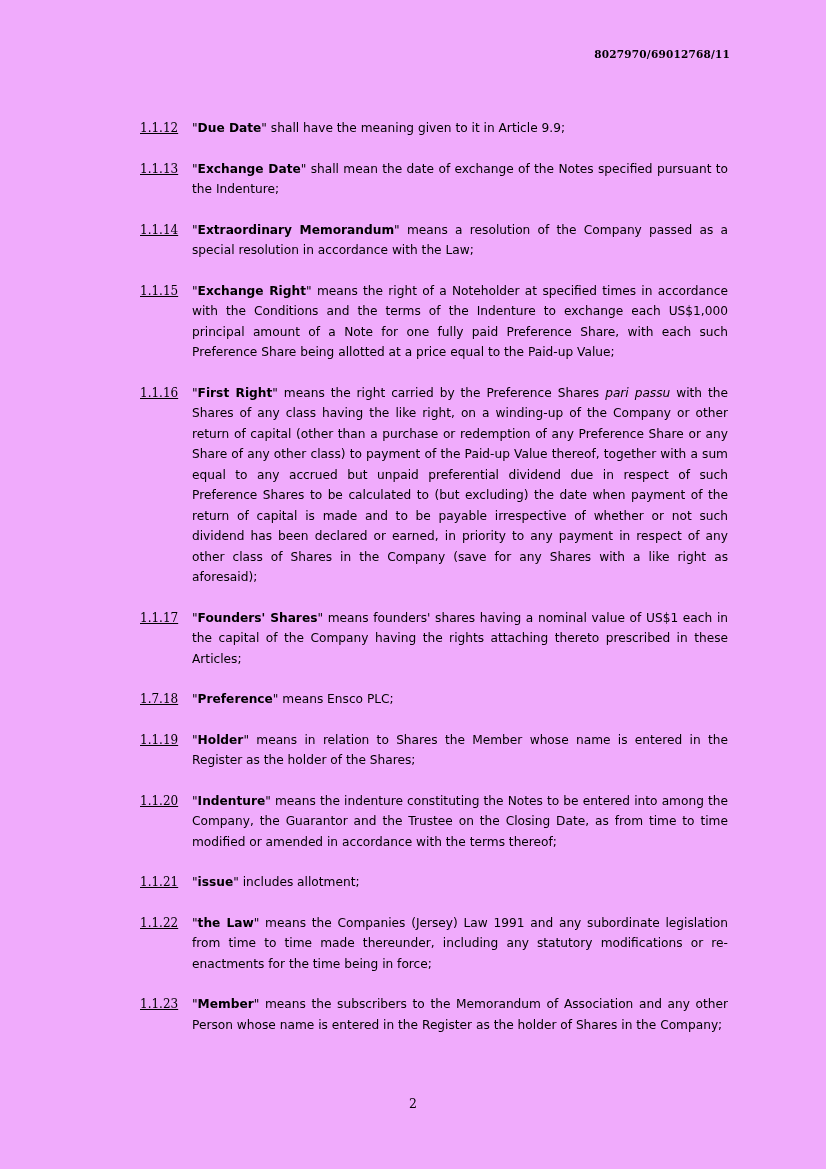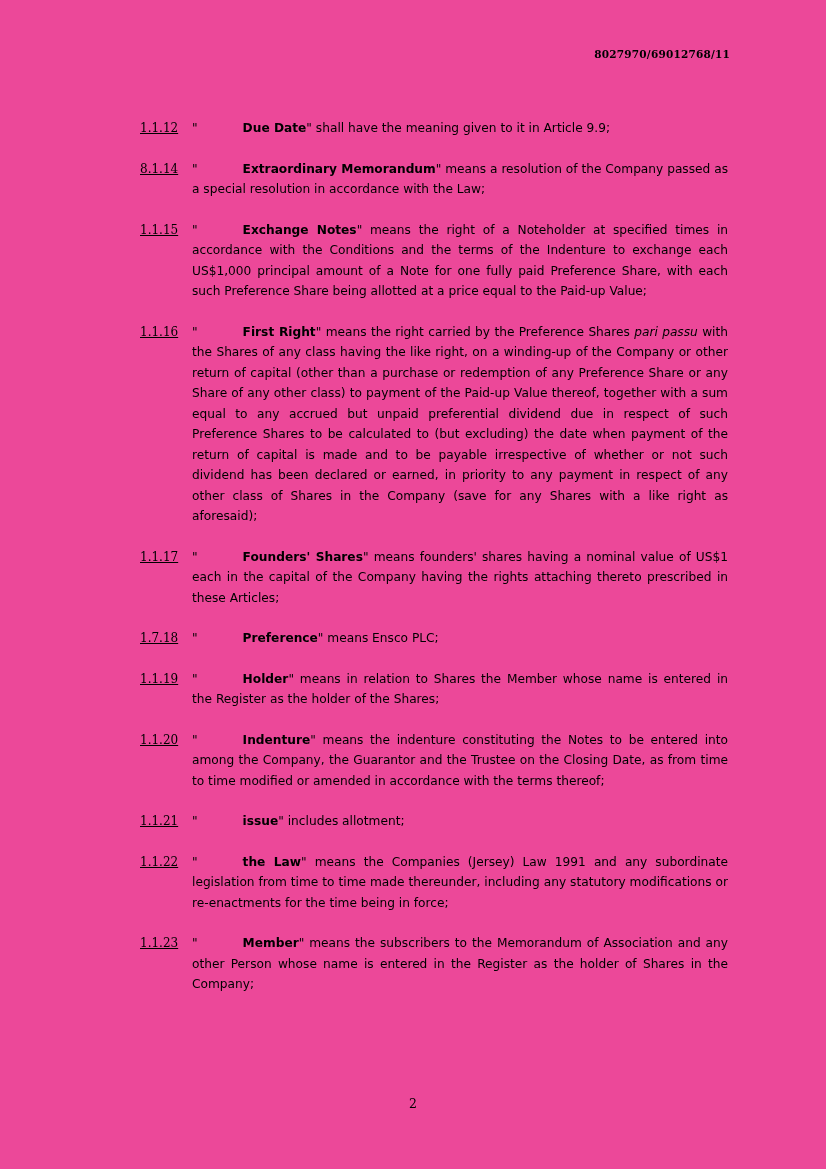--- a/index.html
+++ b/index.html
@@ -4,21 +4,21 @@
 <style>
   html, body {
     margin: 0;
     padding: 0;
     background: #ffffff;
   }
   .page {
     position: relative;
     width: 826px;
     height: 1169px;
-    background: #ec4899;
+    background: #f0abfc;
     margin: 0 auto;
     font-family: "DejaVu Sans", sans-serif;
     color: #000000;
     box-sizing: border-box;
   }
   .doc-ref {
     position: absolute;
     top: 48px;
     right: 96px;
     font-size: 10.5px;
@@ -49,21 +49,20 @@
   .clause-text {
     flex: 1 1 auto;
     font-size: 12.2px;
     line-height: 20.5px;
     text-align: justify;
     text-justify: inter-word;
     word-spacing: 0px;
   }
   .clause-text b {
     font-weight: bold;
-    margin-left: 45px;
   }
   .clause-text i {
     font-style: italic;
   }
   .page-number {
     position: absolute;
     bottom: 58px;
     left: 0;
     width: 100%;
     text-align: center;
@@ -78,29 +77,33 @@
 
   <div class="doc-ref">8027970/69012768/11</div>
 
   <div class="body-block">
 
     <div class="clause">
       <div class="clause-num">1.1.12</div>
       <div class="clause-text">"<b>Due Date</b><span>" shall have the meaning given to it in Article 9.9;</span></div>
     </div>
 
+    <div class="clause">
+      <div class="clause-num">1.1.13</div>
+      <div class="clause-text">"<b>Exchange Date</b><span>" shall mean the date of exchange of the Notes specified pursuant to the Indenture;</span></div>
+    </div>
 
     <div class="clause">
-      <div class="clause-num">8.1.14</div>
+      <div class="clause-num">1.1.14</div>
       <div class="clause-text">"<b>Extraordinary Memorandum</b><span>" means a resolution of the Company passed as a special resolution in accordance with the Law;</span></div>
     </div>
 
     <div class="clause">
       <div class="clause-num">1.1.15</div>
-      <div class="clause-text">"<b>Exchange Notes</b><span>" means the right of a Noteholder at specified times in accordance with the Conditions and the terms of the Indenture to exchange each US$1,000 principal amount of a Note for one fully paid Preference Share, with each such Preference Share being allotted at a price equal to the Paid-up Value;</span></div>
+      <div class="clause-text">"<b>Exchange Right</b><span>" means the right of a Noteholder at specified times in accordance with the Conditions and the terms of the Indenture to exchange each US$1,000 principal amount of a Note for one fully paid Preference Share, with each such Preference Share being allotted at a price equal to the Paid-up Value;</span></div>
     </div>
 
     <div class="clause">
       <div class="clause-num">1.1.16</div>
       <div class="clause-text">"<b>First Right</b><span>" means the right carried by the Preference Shares </span><i>pari passu</i><span> with the Shares of any class having the like right, on a winding-up of the Company or other return of capital (other than a purchase or redemption of any Preference Share or any Share of any other class) to payment of the Paid-up Value thereof, together with a sum equal to any accrued but unpaid preferential dividend due in respect of such Preference Shares to be calculated to (but excluding) the date when payment of the return of capital is made and to be payable irrespective of whether or not such dividend has been declared or earned, in priority to any payment in respect of any other class of Shares in the Company (save for any Shares with a like right as aforesaid);</span></div>
     </div>
 
     <div class="clause">
       <div class="clause-num">1.1.17</div>
       <div class="clause-text">"<b>Founders' Shares</b><span>" means founders' shares having a nominal value of US$1 each in the capital of the Company having the rights attaching thereto prescribed in these Articles;</span></div>

